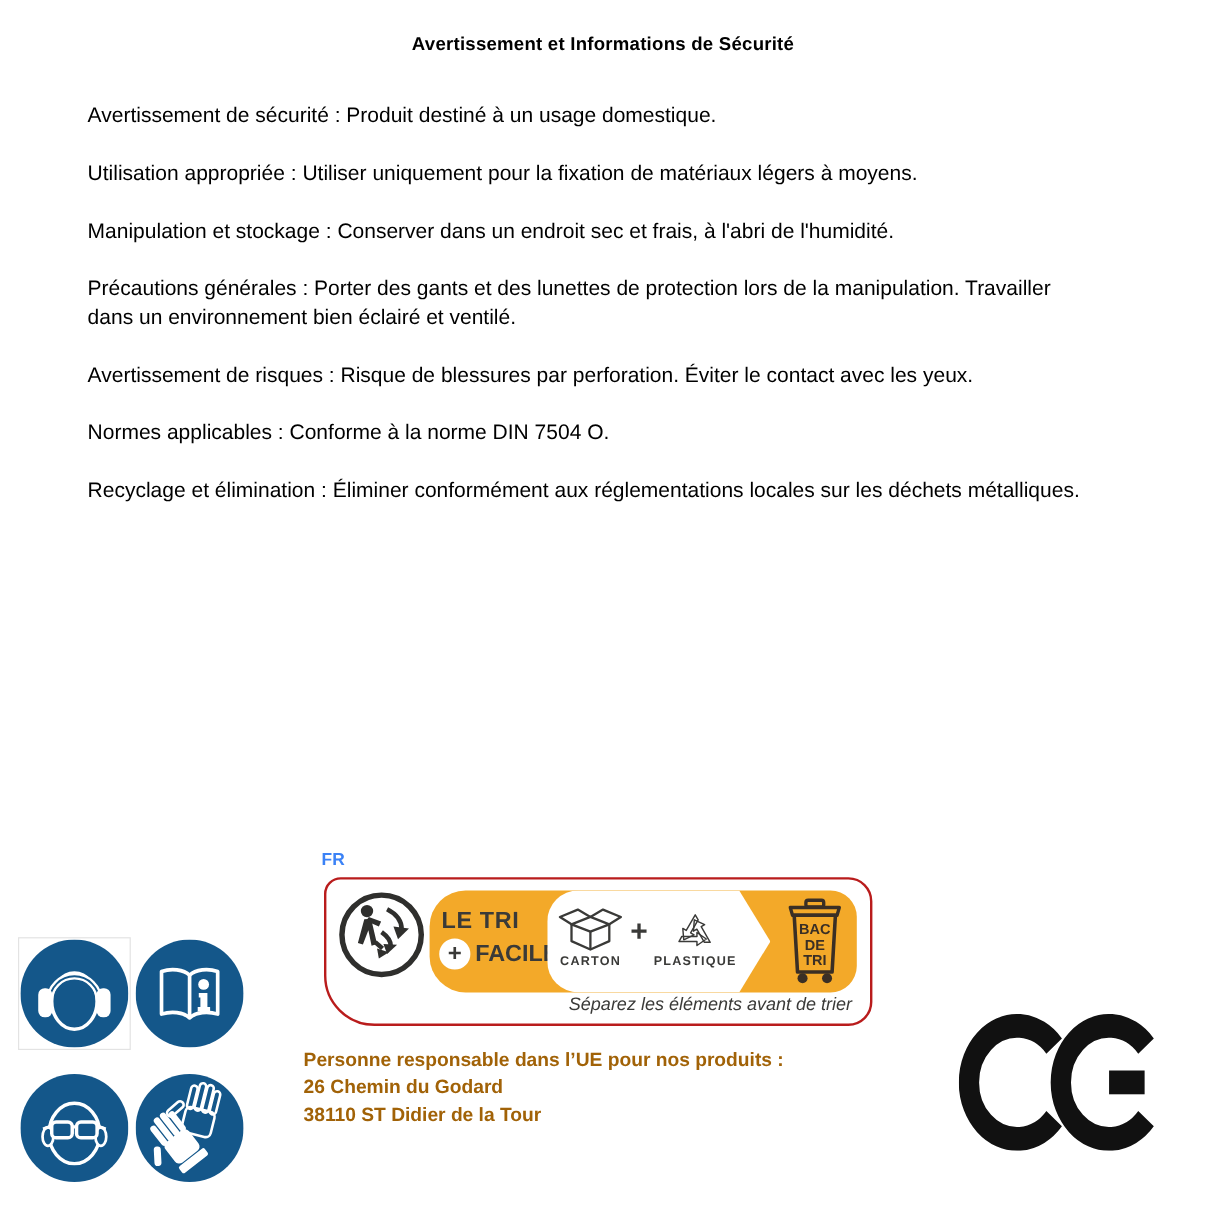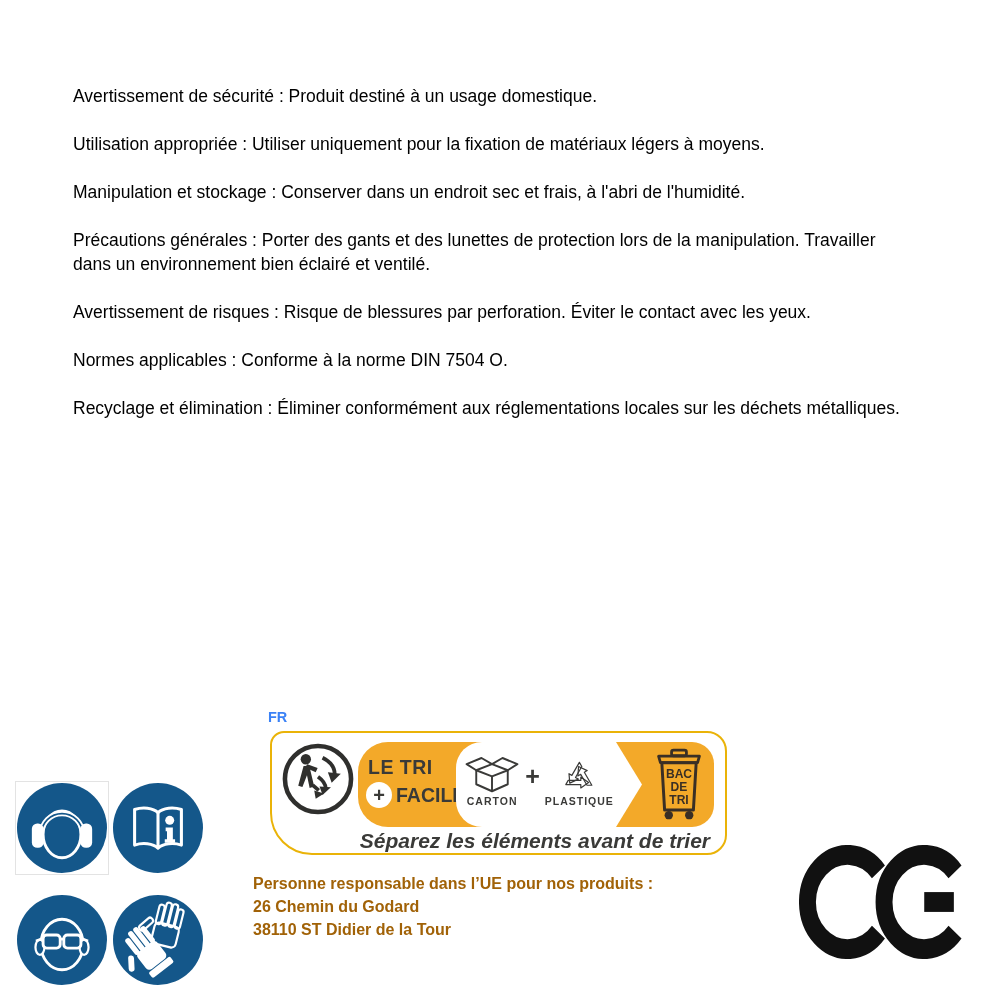--- a/index.html
+++ b/index.html
@@ -21,55 +21,56 @@
   
   .icons-grid{position:absolute;left:15px;top:781px;display:grid;
               grid-template-columns:94px 94px;grid-auto-rows:94px;column-gap:2px;row-gap:18px;}
   .icon-cell{width:94px;height:94px;display:flex;align-items:center;justify-content:center;box-sizing:border-box;}
   .icon-cell.boxed{border:1px solid #e3e3e3;}
   .m-icon{width:90px;height:90px;display:block;}
 
   
   .fr-tag{position:absolute;left:268px;top:709px;font-size:14.5px;font-weight:bold;color:#3b82f6;}
   .triLabel{position:absolute;left:270px;top:731px;width:457px;height:124px;background:#fff;
-            border:2px solid #eab308;border-radius:14px 20px 20px 42px;box-sizing:border-box;}
+            border:2px solid #b91c1c;border-radius:14px 20px 20px 42px;box-sizing:border-box;}
   .triman{position:absolute;left:8px;top:8px;width:76px;height:76px;}
   .yellowBand{position:absolute;left:86px;top:9px;width:356px;height:85px;background:var(--yellow);
               border-radius:30px 22px 22px 30px;}
   .letri{position:absolute;left:8px;top:14px;color:var(--ink);width:92px;}
   .letri .l1{font-size:19.5px;font-weight:800;letter-spacing:.5px;padding-left:2px;}
   .letri .l2{display:flex;align-items:center;gap:4px;margin-top:3px;}
   .plusCircle{width:26px;height:26px;border-radius:50%;background:#fff;display:flex;
               align-items:center;justify-content:center;font-size:20px;font-weight:800;color:var(--ink);flex:0 0 auto;}
   .facile{font-size:19.5px;font-weight:800;}
   .whiteInset{position:absolute;left:98px;top:0;width:186px;height:85px;background:#fff;
               border-radius:26px 0 0 26px;
               clip-path:polygon(0 0,160px 0,186px 50%,160px 100%,0 100%);
               display:flex;align-items:flex-start;justify-content:center;gap:5px;
               padding:9px 26px 0 6px;box-sizing:border-box;}
   .matBlock{display:flex;flex-direction:column;align-items:center;}
   .matLabel{font-size:10.5px;font-weight:bold;letter-spacing:1px;color:var(--ink);margin-top:2px;text-align:right;}
   .matPlus{font-size:25px;font-weight:800;color:var(--ink);margin-top:11px;}
   .binWrap{position:absolute;right:9px;top:6px;width:52px;height:74px;}
   .bin-svg{width:52px;height:74px;display:block;}
-  .tagline{position:absolute;right:15px;top:96px;font-size:21px;font-style:italic;
-           font-weight:700;color:var(--ink);}
+  .tagline{position:absolute;right:15px;top:96px;font-size:15px;font-style:italic;
+           font-weight:400;color:var(--ink);}
 
   
   .responsible{position:absolute;left:253px;top:872px;width:494px;text-align:left;
                font-weight:bold;font-size:16px;line-height:23px;color:#a16207;}
 
   
   .ce{position:absolute;left:799px;top:845px;width:165px;height:114px;}
 </style>
 </head>
 <body>
 
 <div class="page">
 
+  <div class="title">Avertissement et Informations de Sécurité</div>
 
   <div class="content">
     <p>Avertissement de sécurité : Produit destiné à un usage domestique.</p>
     <p>Utilisation appropriée : Utiliser uniquement pour la fixation de matériaux légers à moyens.</p>
     <p>Manipulation et stockage : Conserver dans un endroit sec et frais, à l'abri de l'humidité.</p>
     <p>Précautions générales : Porter des gants et des lunettes de protection lors de la manipulation. Travailler dans un environnement bien éclairé et ventilé.</p>
     <p>Avertissement de risques : Risque de blessures par perforation. Éviter le contact avec les yeux.</p>
     <p>Normes applicables : Conforme à la norme DIN 7504 O.</p>
     <p>Recyclage et élimination : Éliminer conformément aux réglementations locales sur les déchets métalliques.</p>
   </div>

